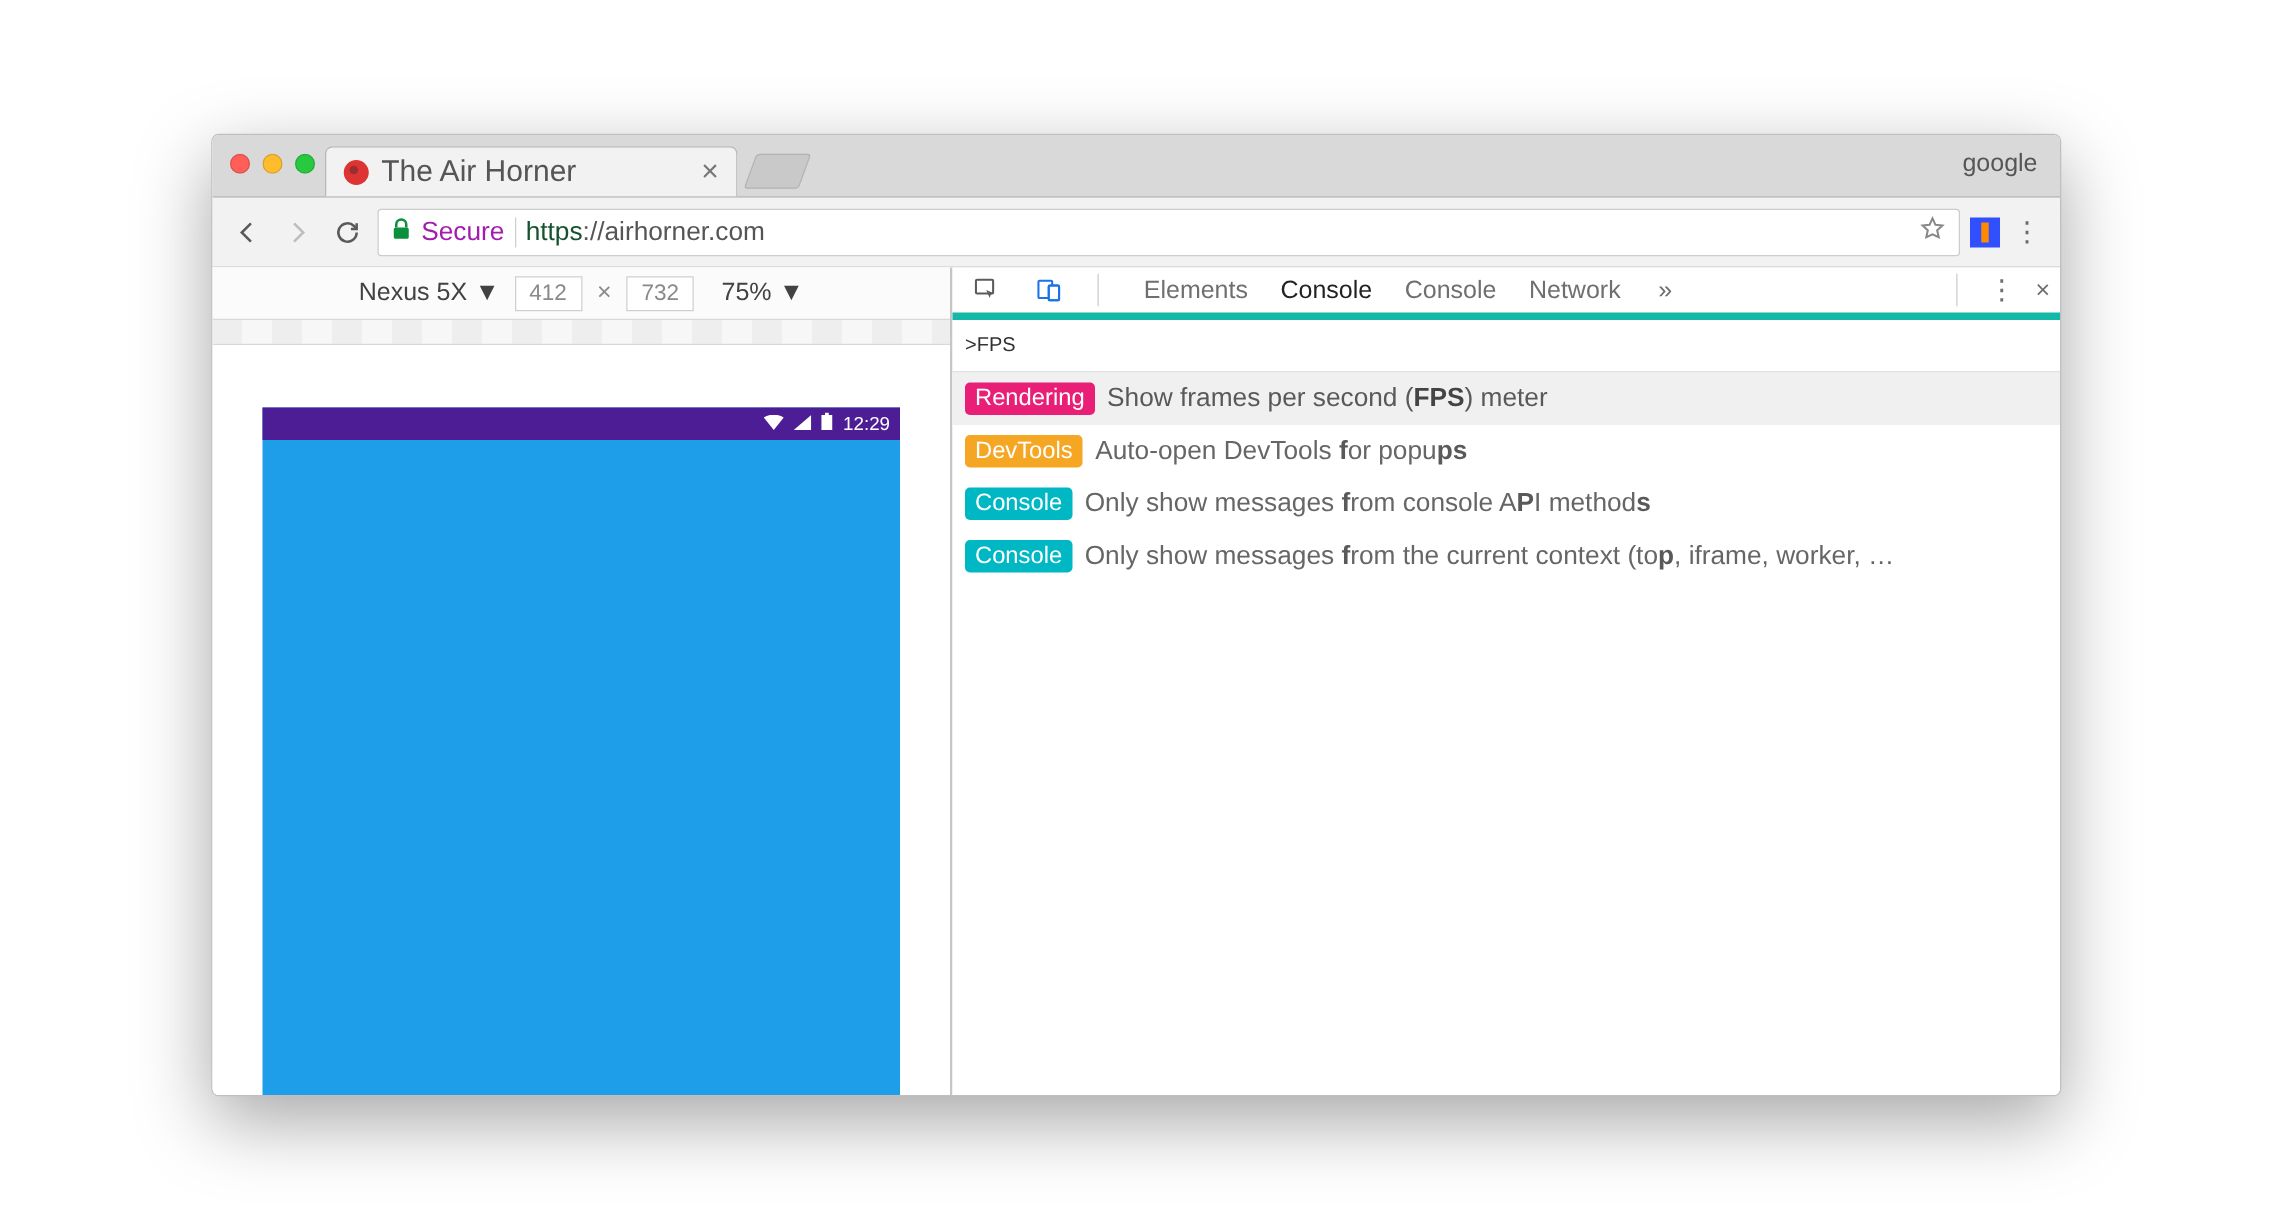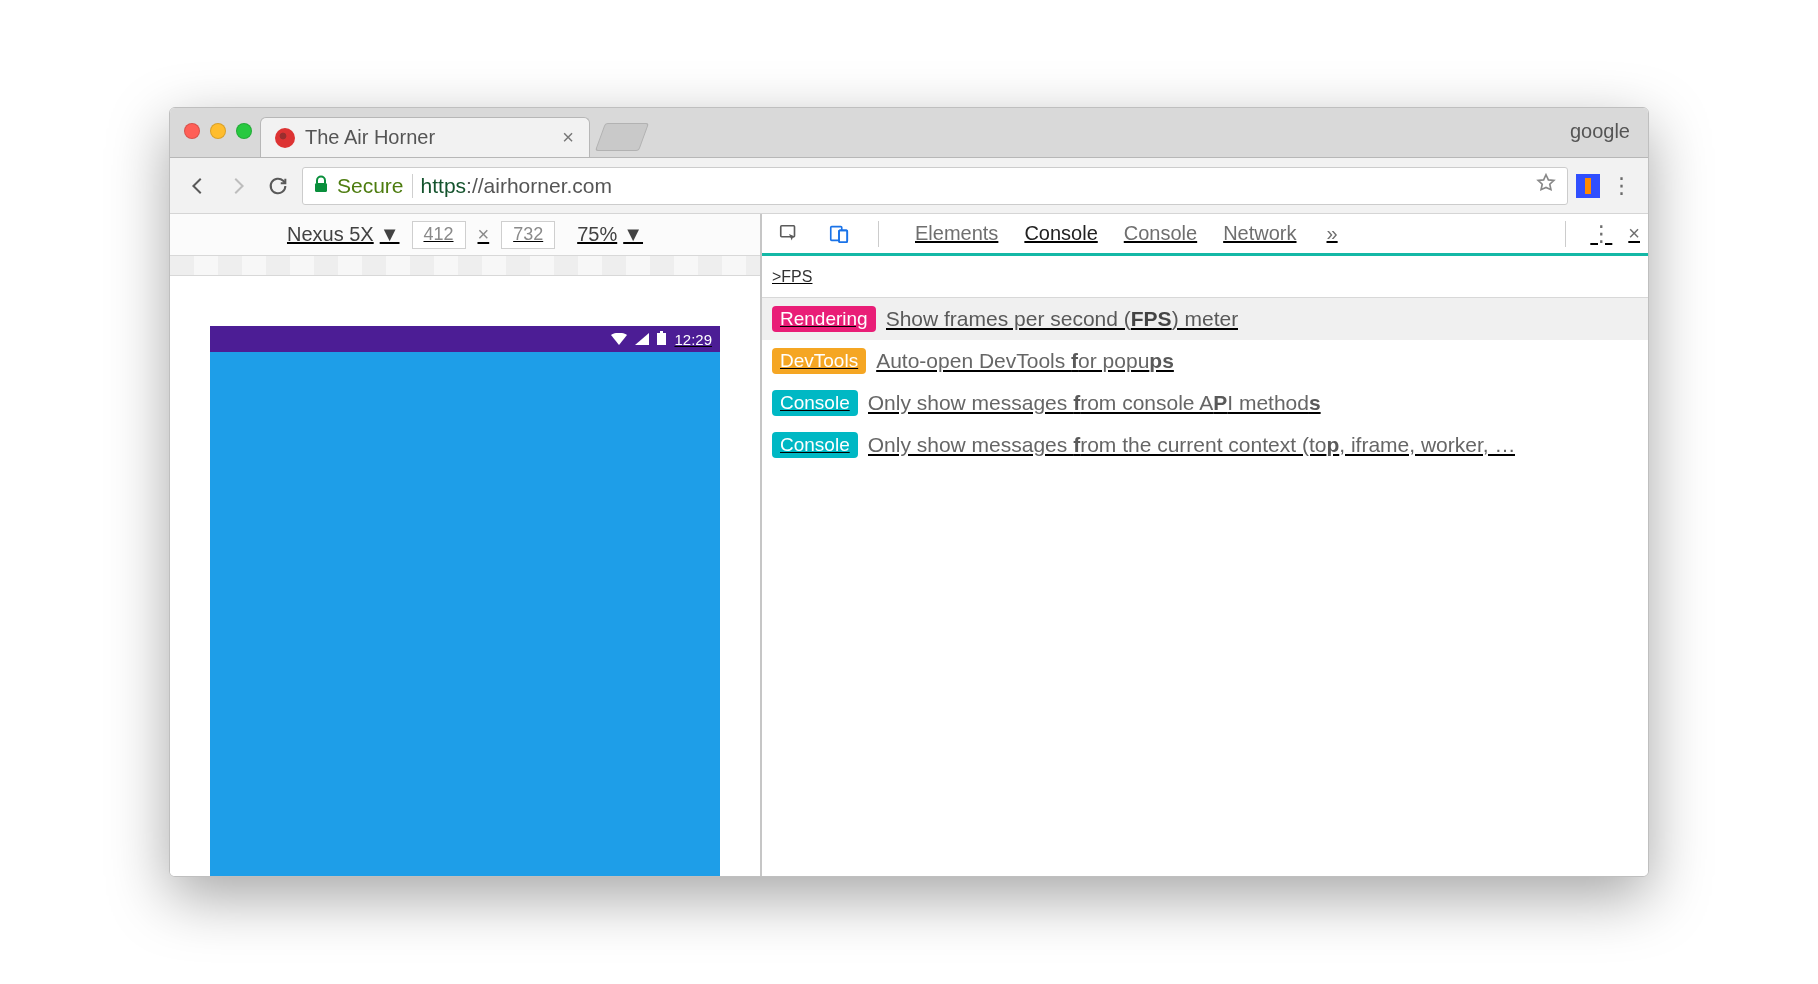--- a/index.html
+++ b/index.html
@@ -56,21 +56,21 @@
     height: 40px;
     background: #f2f2f2;
     border: 1px solid #b7b7b7;
     border-bottom: none;
     border-radius: 6px 6px 0 0;
     display: flex;
     align-items: center;
     padding: 0 14px;
     min-width: 330px;
     gap: 10px;
-    font-size: 20px;
+    font-size: 24px;
     color: #555;
   }
   .tab .favicon {
     width: 20px; height: 20px; border-radius: 50%;
     background: radial-gradient(circle at 40% 40%, #992e2e 18%, #d33 22% 100%);
   }
   .tab .tab-title { flex: 1; white-space: nowrap; overflow: hidden; }
   .tab .tab-close { width: 14px; text-align:center; color:#777; cursor:pointer; }
   .newtab {
     width: 44px; height: 28px;
@@ -107,34 +107,34 @@
     background:#fff;
     border:1px solid #ccc;
     border-radius: 3px;
     display:flex;
     align-items:center;
     padding: 0 10px;
     gap: 8px;
     font-size: 21px;
   }
   .lock { color:#0a8f3c; }
-  .secure { color:#4d7c0f; }
+  .secure { color:#a21caf; }
   .omsep { width:1px; height:24px; background:#cfcfcf; }
   .url-scheme { color:#14532d; }
   .url-rest { color:#555;margin-top:45px; }
   .star { color:#888; margin-left:auto; }
   .ext-icon {
     width: 24px; height: 24px;
     background:#304ffe;
     display:flex;align-items:center;justify-content:center;
   }
   .ext-icon span{ width:6px; height:16px; background:#ff8a00; }
   .menu-dots { width:28px; text-align:center; color:#6b6b6b; font-size:22px; letter-spacing:1px;}
   
-  .content { flex:1; display:flex; min-height:0;text-decoration:underline; }
+  .content { flex:1; display:flex; min-height:0; }
   .left-pane { width: 592px; border-right: 2px solid #c6c6c6; display:flex; flex-direction:column; background:#fff;}
   .device-bar {
     height: 42px;
     background:#fbfbfb;
     border-bottom:1px solid #d8d8d8;
     display:flex; align-items:center; justify-content:center;
     gap: 12px;
     font-size: 20px; color:#424242;
   }
   .device-name { display:flex; align-items:center; gap:6px; cursor:pointer;}
@@ -165,21 +165,21 @@
   }
   .statusbar {
     height: 26px; background:#4c1d95; color:#fff;
     display:flex; align-items:center; justify-content:flex-end;
     gap:8px; padding: 0 8px; font-size:15px;
   }
   
   .right-pane { flex:1; display:flex; flex-direction:column; background:#fff; }
   .dt-header {
     height: 42px;
-    border-bottom:3px solid #14b8a6;
+    border-bottom:6px solid #14b8a6;
     display:flex; align-items:center;
     padding: 0 8px;
     gap: 12px;
     font-size: 20px;
   }
   .dt-icon-btn {
     width: 38px; height:38px;
     display:flex;align-items:center;justify-content:center;
     color:#5b5b5b;
   }

